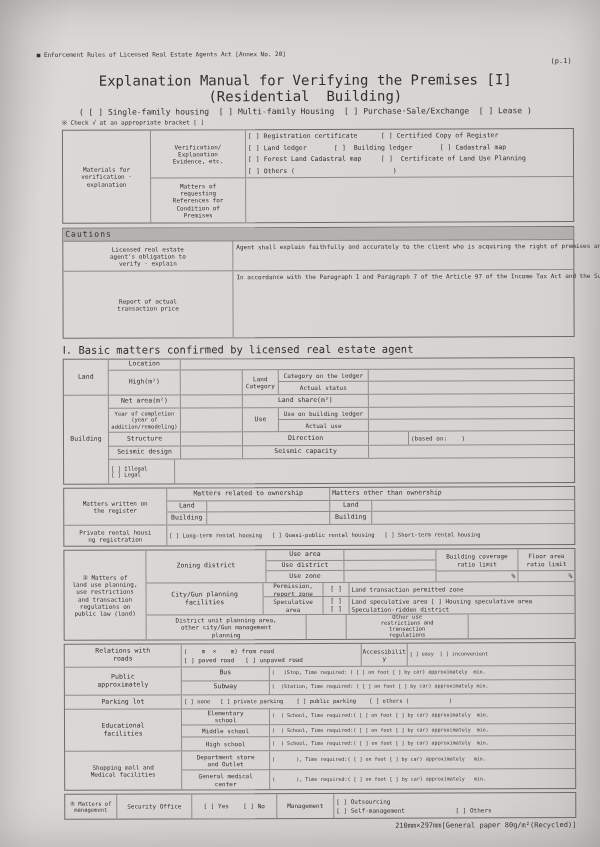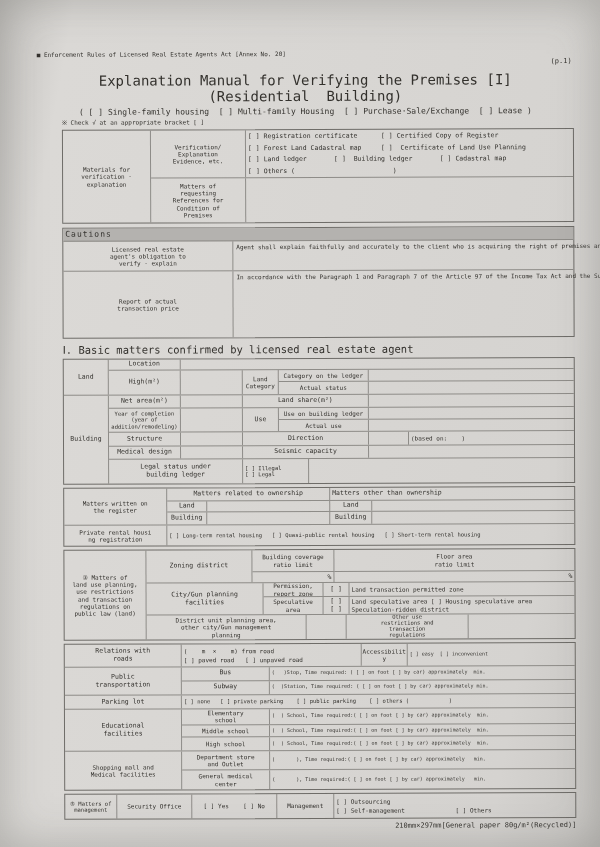--- a/index.html
+++ b/index.html
@@ -58,22 +58,22 @@
       <div class="c f6" style="width:88px">Materials for
 verification ·
 explanation</div>
       <div class="vc fill">
         <div class="r" style="height:48px">
           <div class="c f6" style="width:95px">Verification/
 Explanation
 Evidence, etc.</div>
           <div class="c fill left col">
             <div class="ln">[ ] Registration certificate      [ ] Certified Copy of Register</div>
+            <div class="ln">[ ] Land ledger       [ ]  Building ledger       [ ] Cadastral map</div>
             <div class="ln">[ ] Forest Land Cadastral map     [ ]  Certificate of Land Use Planning</div>
-            <div class="ln">[ ] Land ledger       [ ]  Building ledger       [ ] Cadastral map</div>
             <div class="ln">[ ] Others (                         )</div>
           </div>
         </div>
         <div class="r" style="height:44px">
           <div class="c f6" style="width:95px">Matters of
 requesting
 References for
 Condition of
 Premises</div>
           <div class="c fill"></div>
@@ -156,28 +156,26 @@
               </div>
             </div>
             <div class="r" style="height:14px">
               <div class="c" style="width:72px">Structure</div>
               <div class="c" style="width:62px"></div>
               <div class="c" style="width:126px">Direction</div>
               <div class="c" style="width:40px"></div>
               <div class="c fill f6 pre">(based on:    )</div>
             </div>
             <div class="r" style="height:13px">
-              <div class="c" style="width:72px">Medical design</div>
+              <div class="c" style="width:72px">Seismic design</div>
               <div class="c" style="width:62px"></div>
               <div class="c" style="width:126px">Seismic capacity</div>
               <div class="c fill"></div>
             </div>
             <div class="r" style="height:24px">
-              <div class="c" style="width:134px">Legal status under
-building ledger</div>
               <div class="c left f55" style="width:66px">[ ] Illegal
 [ ] Legal</div>
               <div class="c fill"></div>
             </div>
           </div>
         </div>
       </div>
     </div>
   </div>
 
@@ -218,21 +216,35 @@
   <div class="tbl mt3">
     <div class="r">
       <div class="c f6" style="width:82px">③ Matters of
 land use planning,
 use restrictions
 and transaction
 regulations on
 public law (land)</div>
       <div class="vc fill">
         <div class="r" style="height:33px">
-          <div class="c" style="width:106px">Zoning district</div>
+          <div class="c" style="width:120px">Zoning district</div>
+          <div class="vc brd" style="width:170px">
+            <div class="r" style="height:11px">
+              <div class="c" style="width:78px">Use area</div>
+              <div class="c fill"></div>
+            </div>
+            <div class="r" style="height:11px">
+              <div class="c" style="width:78px">Use district</div>
+              <div class="c fill"></div>
+            </div>
+            <div class="r" style="height:11px">
+              <div class="c" style="width:78px">Use zone</div>
+              <div class="c fill"></div>
+            </div>
+          </div>
           <div class="vc" style="width:82px">
             <div class="c bb f6" style="height:22px">Building coverage
 ratio limit</div>
             <div class="c rt" style="height:11px">%</div>
           </div>
           <div class="vc fill">
             <div class="c bb f6 nb" style="height:22px">Floor area
 ratio limit</div>
             <div class="c rt nb" style="height:11px">%</div>
           </div>
@@ -283,21 +295,21 @@
           <div class="c left col" style="width:180px">
             <div class="pre f6">(    m  ×    m) from road</div>
             <div class="pre f6">[ ] paved road   [ ] unpaved road</div>
           </div>
           <div class="c f6" style="width:46px">Accessibilit
 y</div>
           <div class="c fill f5 pre">[ ] easy  [ ] inconvenient</div>
         </div>
         <div class="r" style="height:28px">
           <div class="c" style="width:117px">Public
-transportation</div>
+approximately</div>
           <div class="vc fill">
             <div class="r" style="height:14px">
               <div class="c" style="width:88px">Bus</div>
               <div class="c fill left f5 pre">(   )Stop, Time required: ( [ ] on foot [ ] by car) approximately  min.</div>
             </div>
             <div class="r" style="height:14px">
               <div class="c" style="width:88px">Subway</div>
               <div class="c fill left f5 pre">(  )Station, Time required: ( [ ] on foot [ ] by car) approximately min.</div>
             </div>
           </div>

